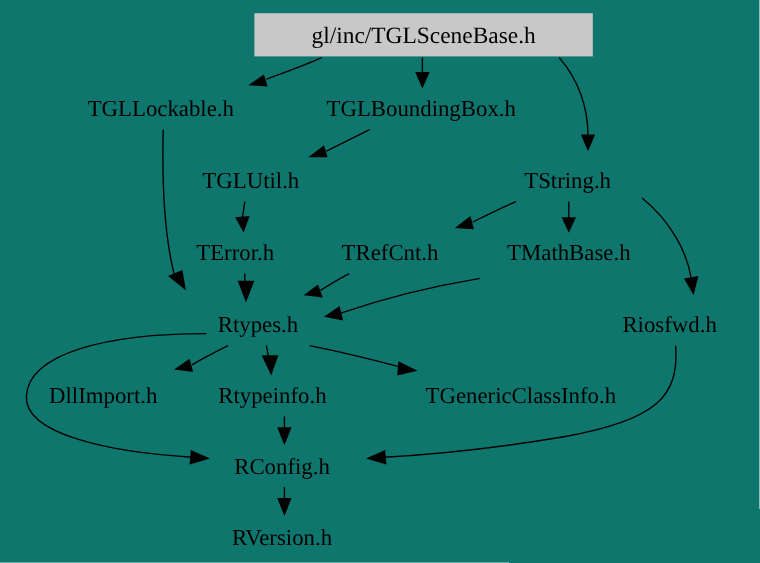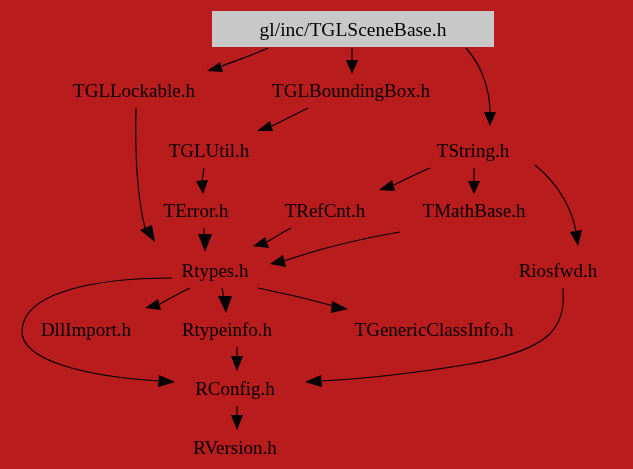--- a/index.html
+++ b/index.html
@@ -4,21 +4,21 @@
 <style>
   html, body {
     margin: 0;
     padding: 0;
     background: #ffffff;
   }
   #graph-canvas {
     position: relative;
     width: 633px;
     height: 469px;
-    background: #b91c1c;
+    background: #0f766e;
     overflow: hidden;
     font-family: "Liberation Serif", "DejaVu Serif", serif;
   }
   svg.graph-svg {
     position: absolute;
     left: 0;
     top: 0;
     width: 633px;
     height: 469px;
   }

